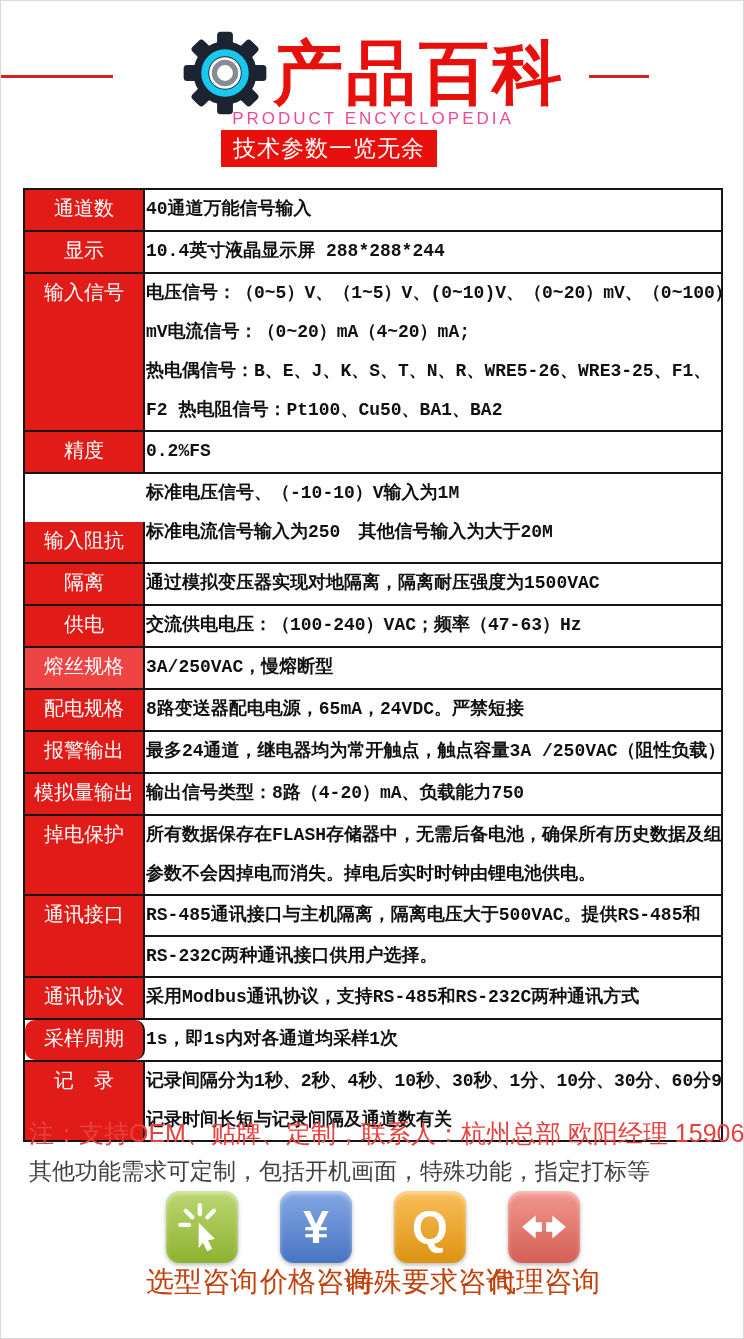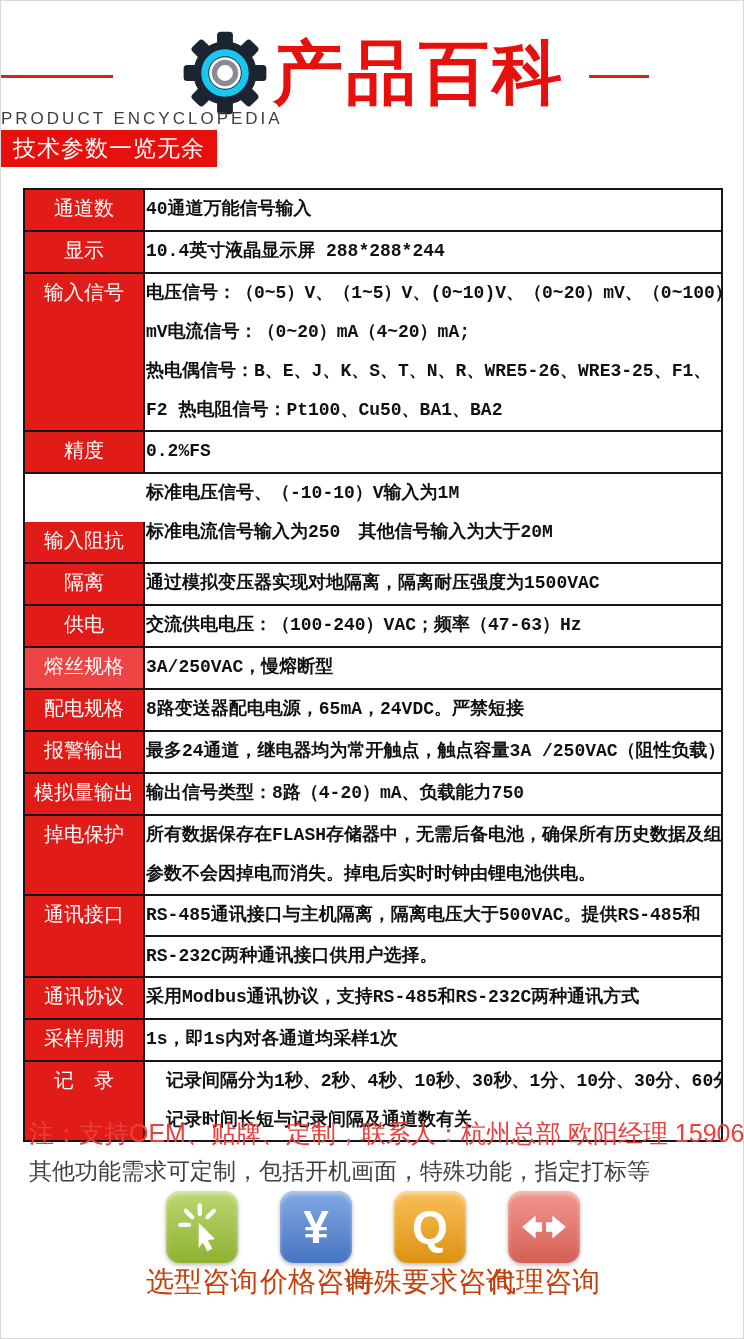--- a/index.html
+++ b/index.html
@@ -23,34 +23,34 @@
     position:absolute;top:28px;left:0;width:744px;
     display:flex;align-items:flex-end;justify-content:center;
   }
   .gear{width:88px;height:88px;flex:0 0 88px;margin-right:4px;}
   .main-title{
     font-size:70px;font-weight:bold;color:#e8100c;
     letter-spacing:3px;line-height:88px;white-space:nowrap;
   }
   .subtitle{
     position:absolute;top:108px;left:0;width:744px;
-    color:#404040;font-size:17px;letter-spacing:3px;
-  }
-  .banner-wrap{position:absolute;top:129px;left:0;width:656px;text-align:left;}
+    text-align:center;color:#ec4899;font-size:17px;letter-spacing:3px;
+  }
+  .banner-wrap{position:absolute;top:129px;left:0;width:656px;text-align:center;}
   .banner{
     display:inline-block;background:#e8100c;color:#ffffff;
     font-size:23px;padding:3px 12px;letter-spacing:1px;
   }
   
   .spec-table{
     position:absolute;top:187px;left:22px;width:700px;
     border:2px solid #161616;box-sizing:border-box;background:#ffffff;font-family:Liberation Mono, monospace;
   }
   .row{display:flex;border-bottom:2px solid #161616;}
-  .row:last-child{border-bottom:none;gap:20px;}
+  .row:last-child{border-bottom:none;}
   .label-cell{
     flex:0 0 118px;width:118px;
     background:#e11c18;color:#ffffff;
     font-size:20px;text-align:center;line-height:40px;
     border-right:2px solid #161616;
     white-space:nowrap;overflow:hidden;
   }
   .content-cell{flex:1;min-width:0;padding-left:1px;overflow:hidden;}
   .line{
     height:39px;line-height:39px;
@@ -204,21 +204,21 @@
           <div class="line divided">RS-232C两种通讯接口供用户选择。</div>
         </div>
       </div>
       <div class="row">
         <div class="label-cell" style="background: rgb(225, 28, 24);">通讯协议</div>
         <div class="content-cell">
           <div class="line">采用Modbus通讯协议，支持RS-485和RS-232C两种通讯方式</div>
         </div>
       </div>
       <div class="row">
-        <div class="label-cell" style="background: rgb(225, 28, 24);">采样周期</div>
+        <div class="label-cell" style="background: rgb(225, 28, 24); border-radius: 10px;">采样周期</div>
         <div class="content-cell">
           <div class="line">1s，即1s内对各通道均采样1次</div>
         </div>
       </div>
       <div class="row">
         <div class="label-cell" style="background: rgb(225, 28, 24);">记　录</div>
         <div class="content-cell">
           <div class="line">记录间隔分为1秒、2秒、4秒、10秒、30秒、1分、10分、30分、60分9档，</div>
           <div class="line">记录时间长短与记录间隔及通道数有关</div>
         </div>

